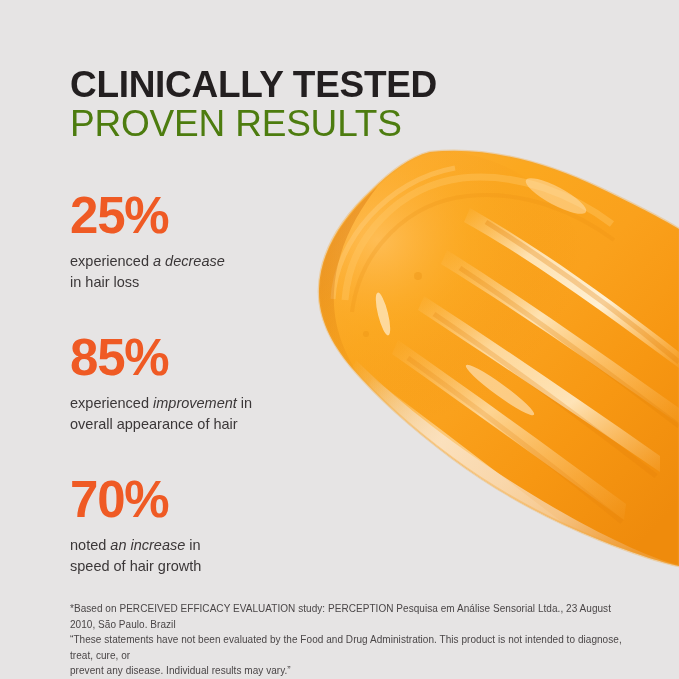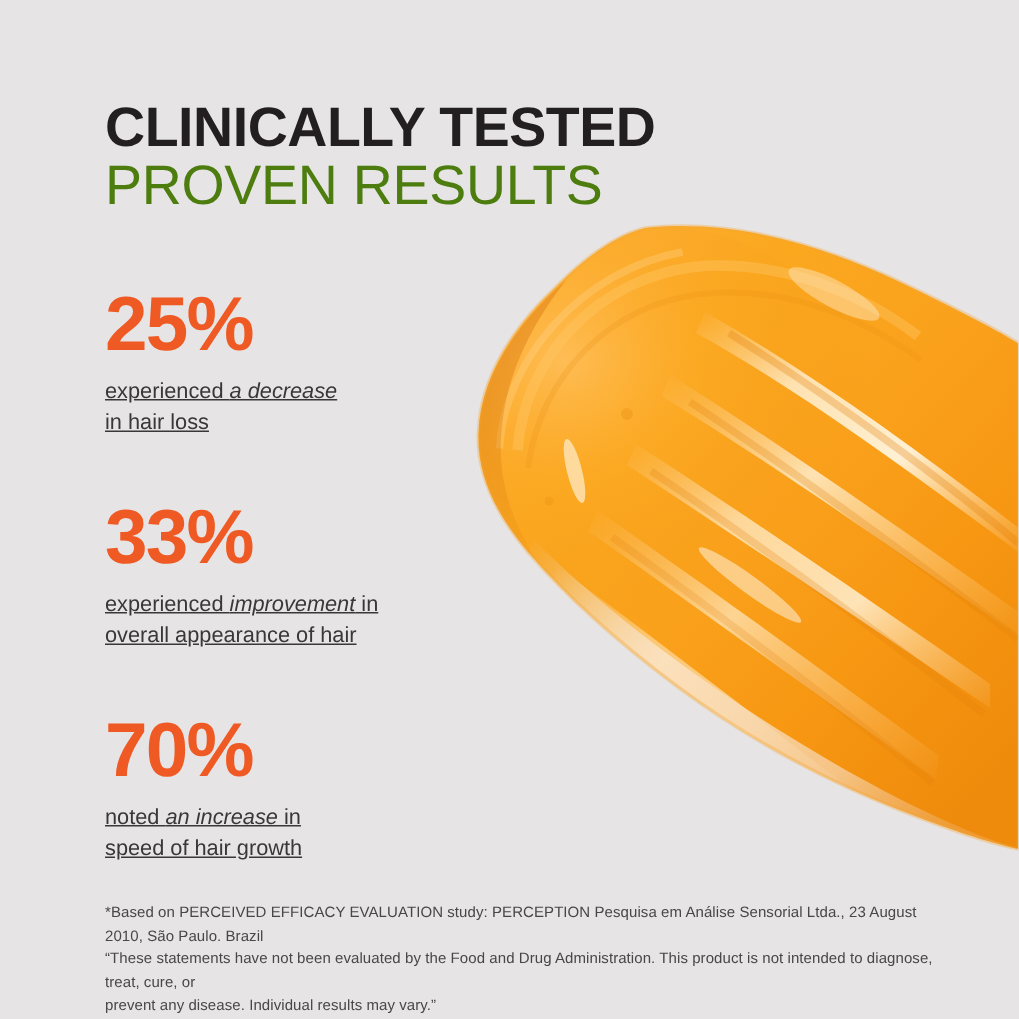--- a/index.html
+++ b/index.html
@@ -82,21 +82,20 @@
     letter-spacing: -1.2px;
     line-height: 1.0;
     margin-bottom: 10px;
   }
   .stat-desc {
     font-size: 14.5px;
     color: #3b3738;
     line-height: 1.42;
     font-weight: 400;
     max-width: 240px;
-    text-decoration: underline;
   }
   .stat-desc em {
     font-style: italic;
   }
 
   
   .footnotes {
     position: absolute;
     left: 70px;
     top: 601px;
@@ -225,21 +224,21 @@
 
     <div class="stat">
       <div class="stat-value">25%</div>
       <div class="stat-desc">
         <span>experienced </span><em>a decrease</em><span></span><br>
         <span>in hair loss</span>
       </div>
     </div>
 
     <div class="stat">
-      <div class="stat-value">33%</div>
+      <div class="stat-value">85%</div>
       <div class="stat-desc">
         <span>experienced </span><em>improvement</em><span> in</span><br>
         <span>overall appearance of hair</span>
       </div>
     </div>
 
     <div class="stat">
       <div class="stat-value">70%</div>
       <div class="stat-desc">
         <span>noted </span><em>an increase</em><span> in</span><br>

